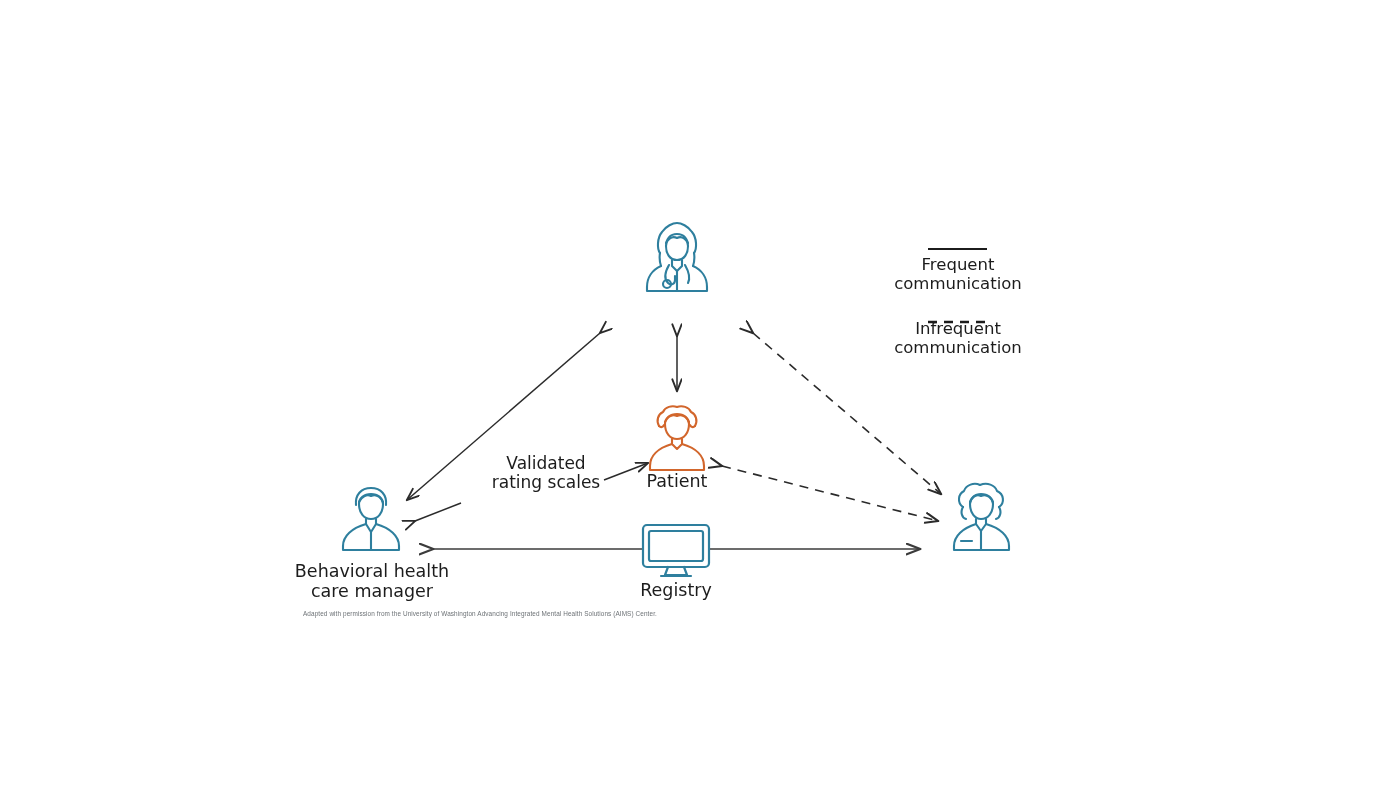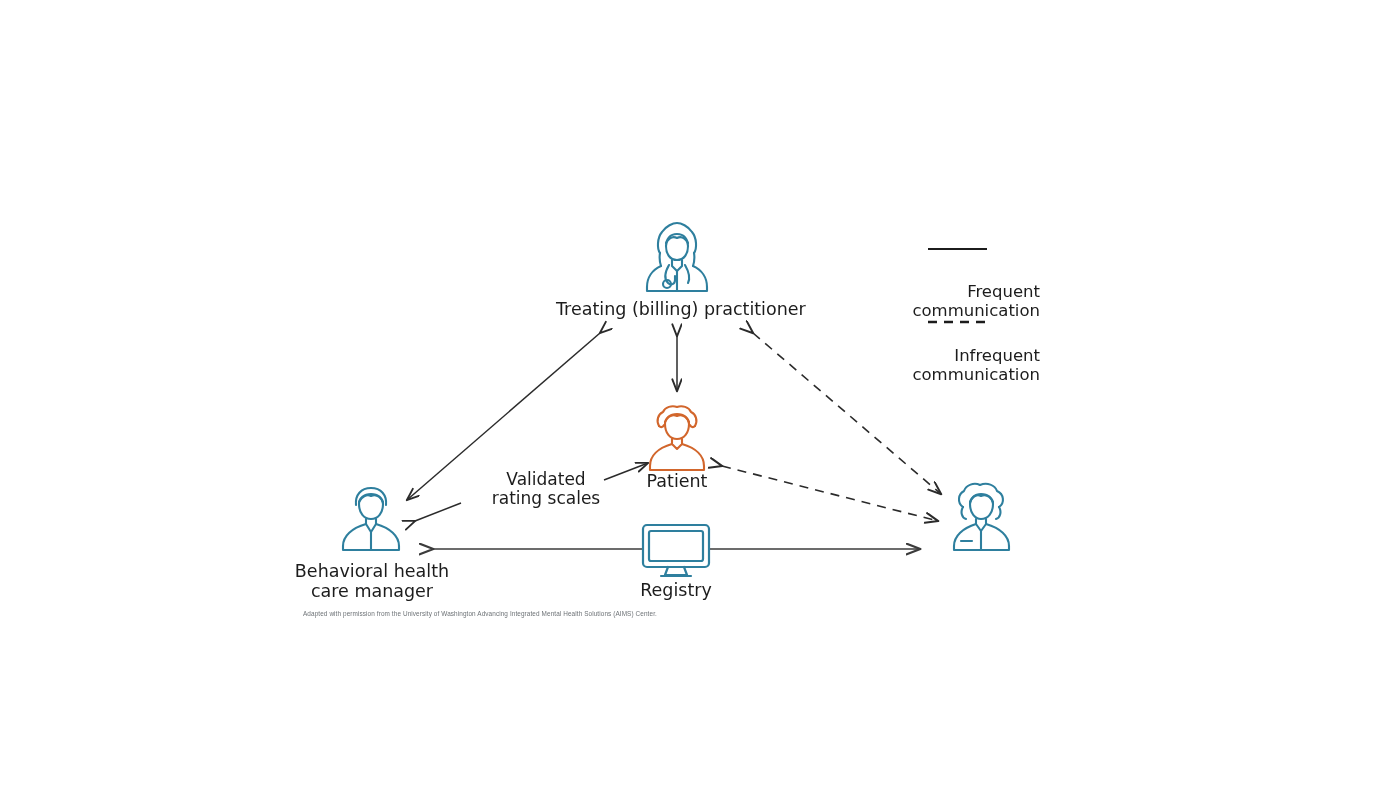--- a/index.html
+++ b/index.html
@@ -57,24 +57,23 @@
     color: #1c1c1c;
     text-align: center;
     line-height: 1.12;
     white-space: nowrap;
   }
   .legend-text {
     position: absolute;
     font-family: "DejaVu Sans", sans-serif;
     font-size: 16.5px;
     color: #1c1c1c;
-    text-align: right;
+    text-align: center;
     line-height: 1.14;
     white-space: nowrap;
-    margin-top: 27px;
   }
   .icon-box {
     position: absolute;
   }
   .icon-box svg { display: block; }
   .svg-layer {
     position: absolute;
     left: 0; top: 0;
     width: 1400px;
     height: 800px;
@@ -232,39 +231,36 @@
     <svg width="72" height="56" viewBox="0 0 72 56">
       <g fill="none" stroke="#2e7f9e" stroke-width="2.2" stroke-linecap="round" stroke-linejoin="round">
         <rect x="3" y="2" width="66" height="42" rx="4"></rect>
         <rect x="9" y="8" width="54" height="30" rx="2"></rect>
         <path d="M28,44 L25,52 L47,52 L44,44"></path>
         <path d="M21,53 L51,53"></path>
       </g>
     </svg>
   </div>
 
-  <div class="node-label" style="left:556px; top:300px; width:244px;">
-    <span>Treating (billing) practitioner</span>
-  </div>
 
   <div class="node-label" style="left:617px; top:472px; width:120px;">
     <span>Patient</span>
   </div>
 
   <div class="node-label" style="left:286px; top:562px; width:172px;">
     <div>Behavioral health</div>
     <div>care manager</div>
   </div>
 
 
   <div class="node-label" style="left:616px; top:581px; width:120px;text-align:center;">
     <span>Registry</span>
   </div>
 
-  <div class="flow-label" style="left:462px; top:470px; width:168px;">
+  <div class="flow-label" style="left:462px; top:454px; width:168px;">
     <div>Validated</div>
     <div>rating scales</div>
   </div>
 
   <div class="legend-text" style="left:876px; top:256px; width:164px;">
     <div>Frequent</div>
     <div>communication</div>
   </div>
 
   <div class="legend-text" style="left:876px; top:320px; width:164px;">

